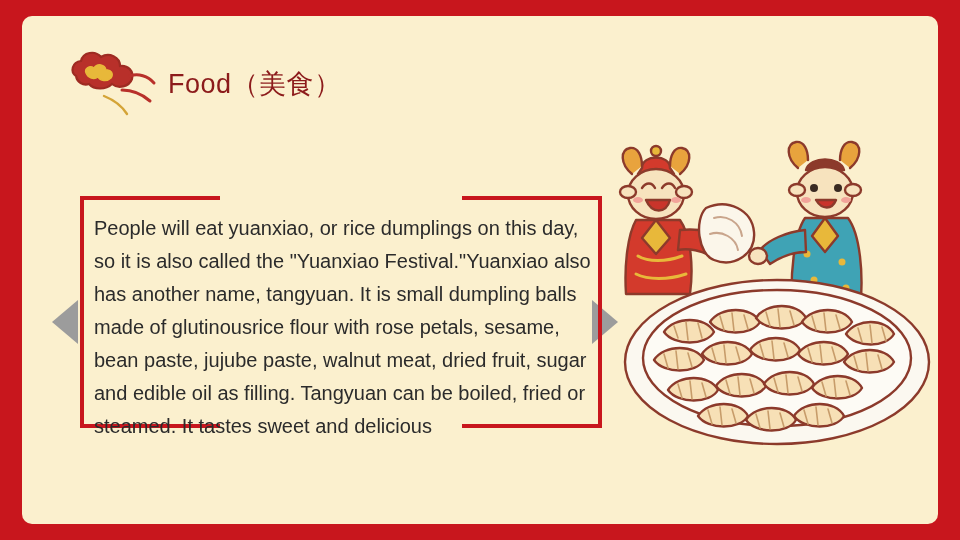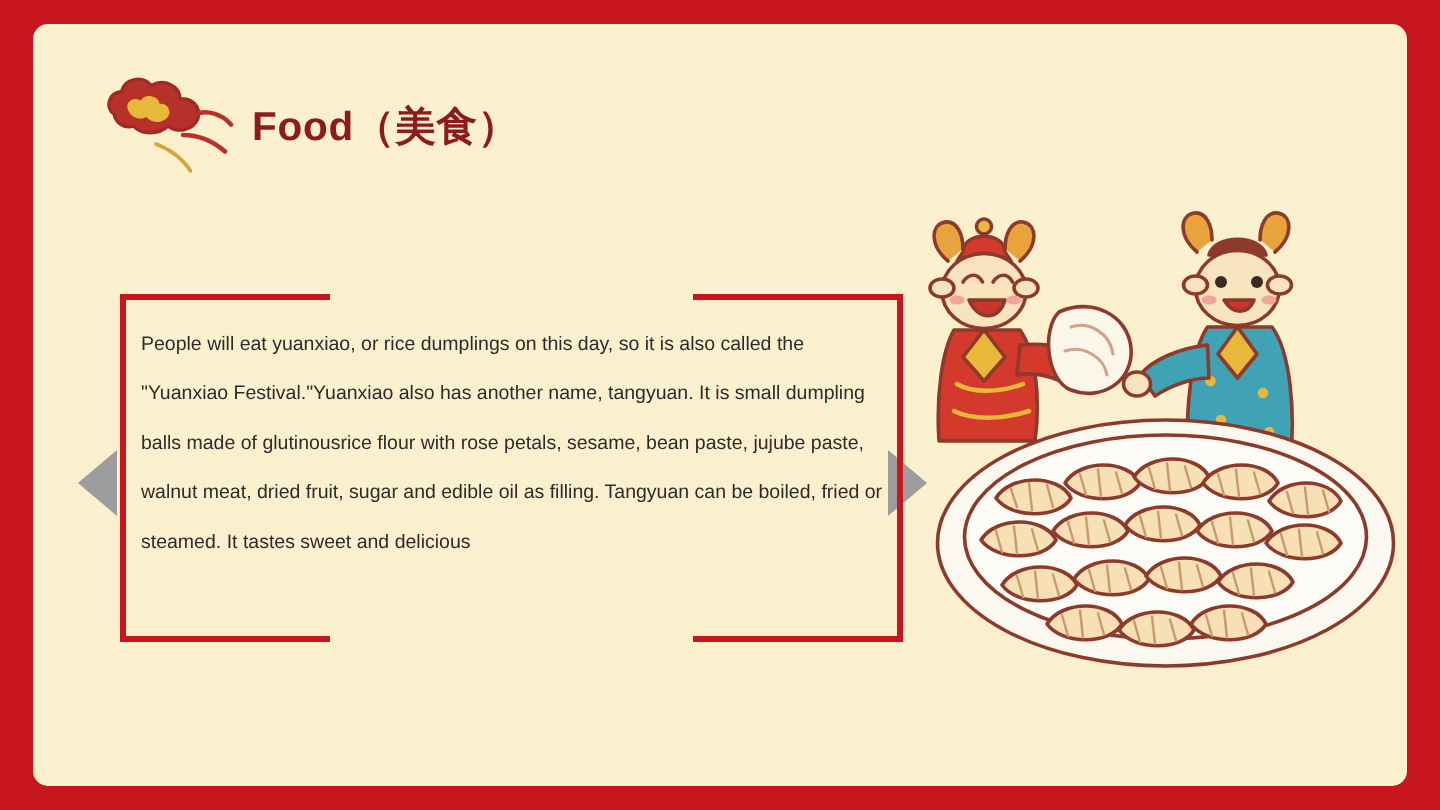--- a/index.html
+++ b/index.html
@@ -35,21 +35,21 @@
     left: 42px;
     top: 30px;
     width: 102px;
     height: 72px;
   }
   .title {
     position: absolute;
     left: 146px;
     top: 50px;
     font-size: 27px;
-    font-weight: bold;
+    font-weight: normal;
     color: #8C1B1B;
     letter-spacing: 0.5px;
     white-space: nowrap;
   }
 
   
   .textbox {
     position: absolute;
     left: 58px;
     top: 180px;
@@ -69,21 +69,21 @@
   
   .br.bl-h { left: 0; bottom: 0; width: 140px; height: 4px; }
   
   .br.brt-h { right: 0; bottom: 0; width: 140px; height: 4px; }
 
   .body-text {
     position: absolute;
     left: 14px;
     top: 16px;
     width: 500px;
-    font-size: 13px;
+    font-size: 20px;
     line-height: 33px;
     color: #2B2B2B;
   }
 
   
   .arrow {
     position: absolute;
     width: 0;
     height: 0;
     border-top: 22px solid transparent;

